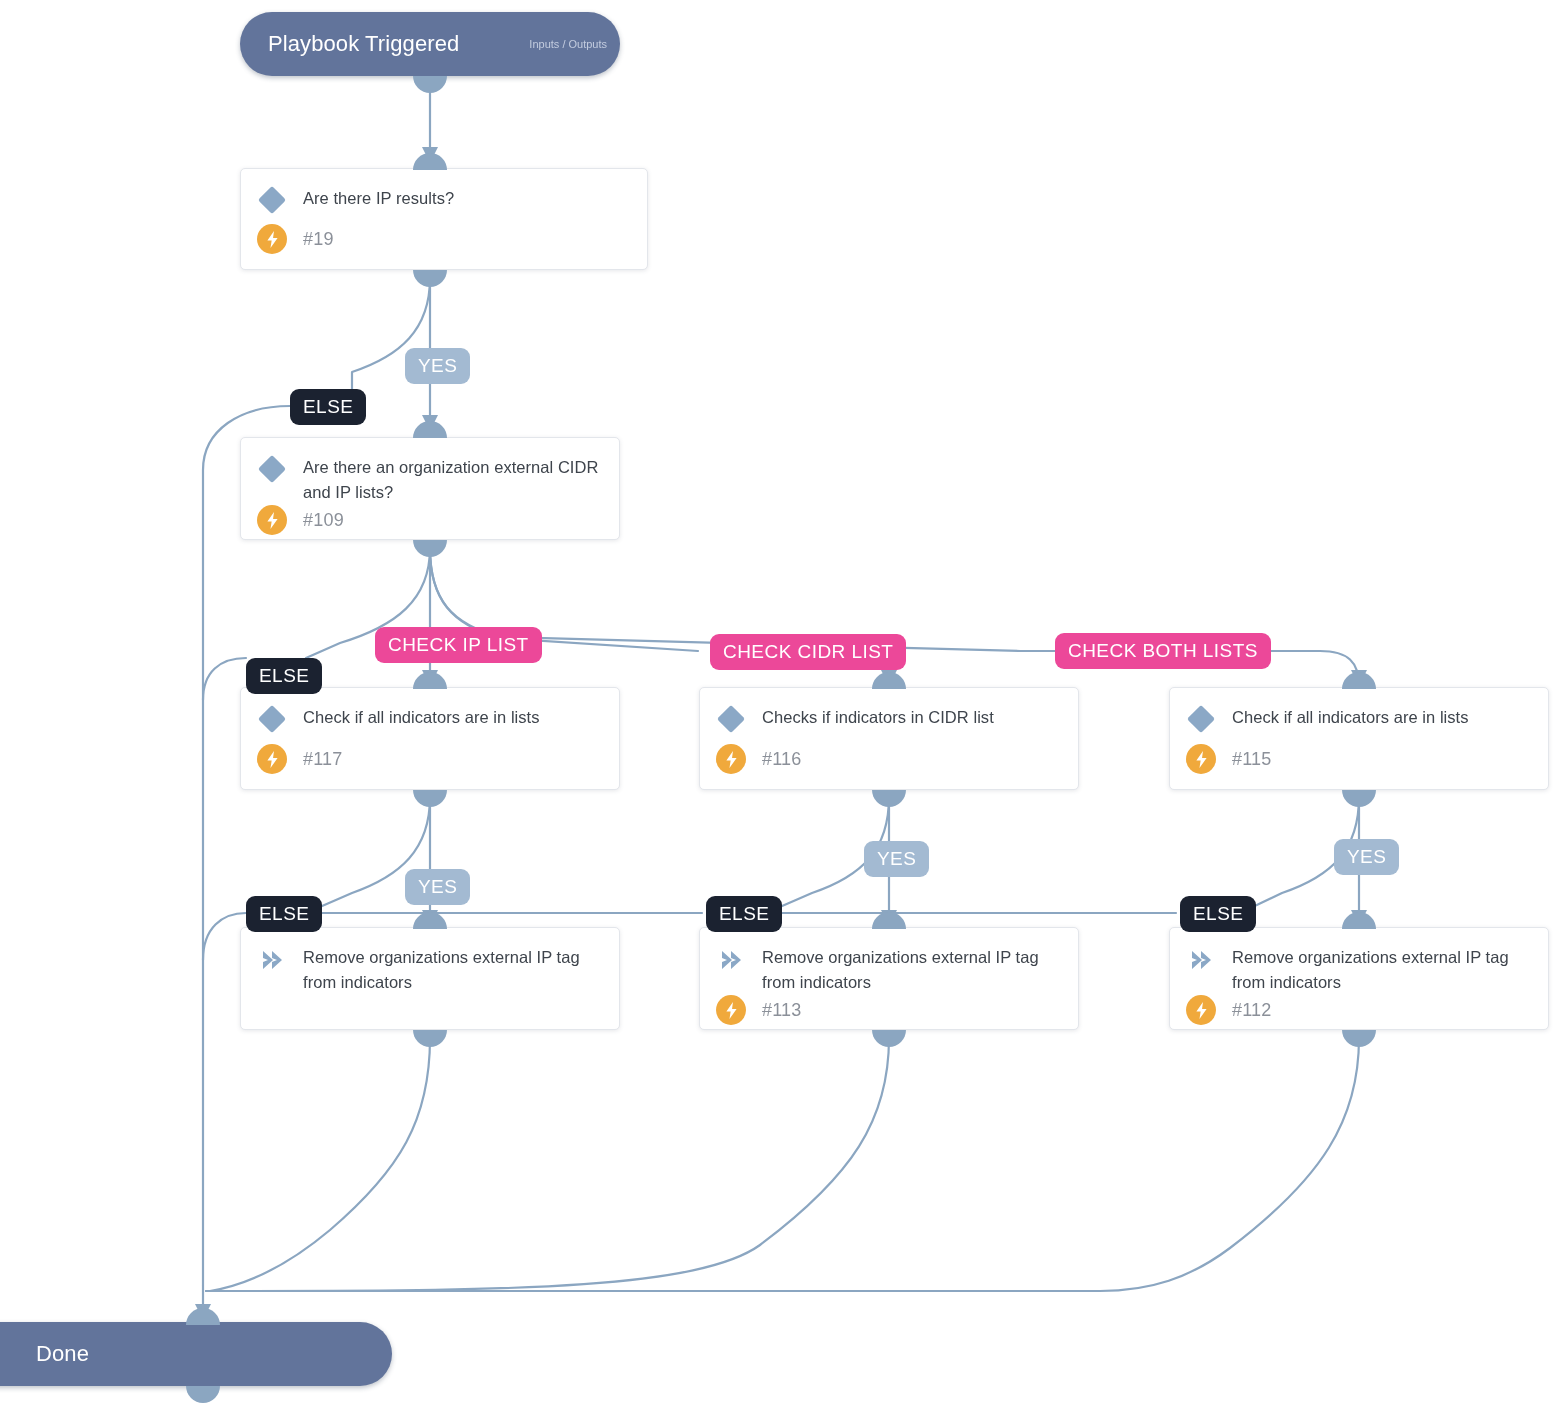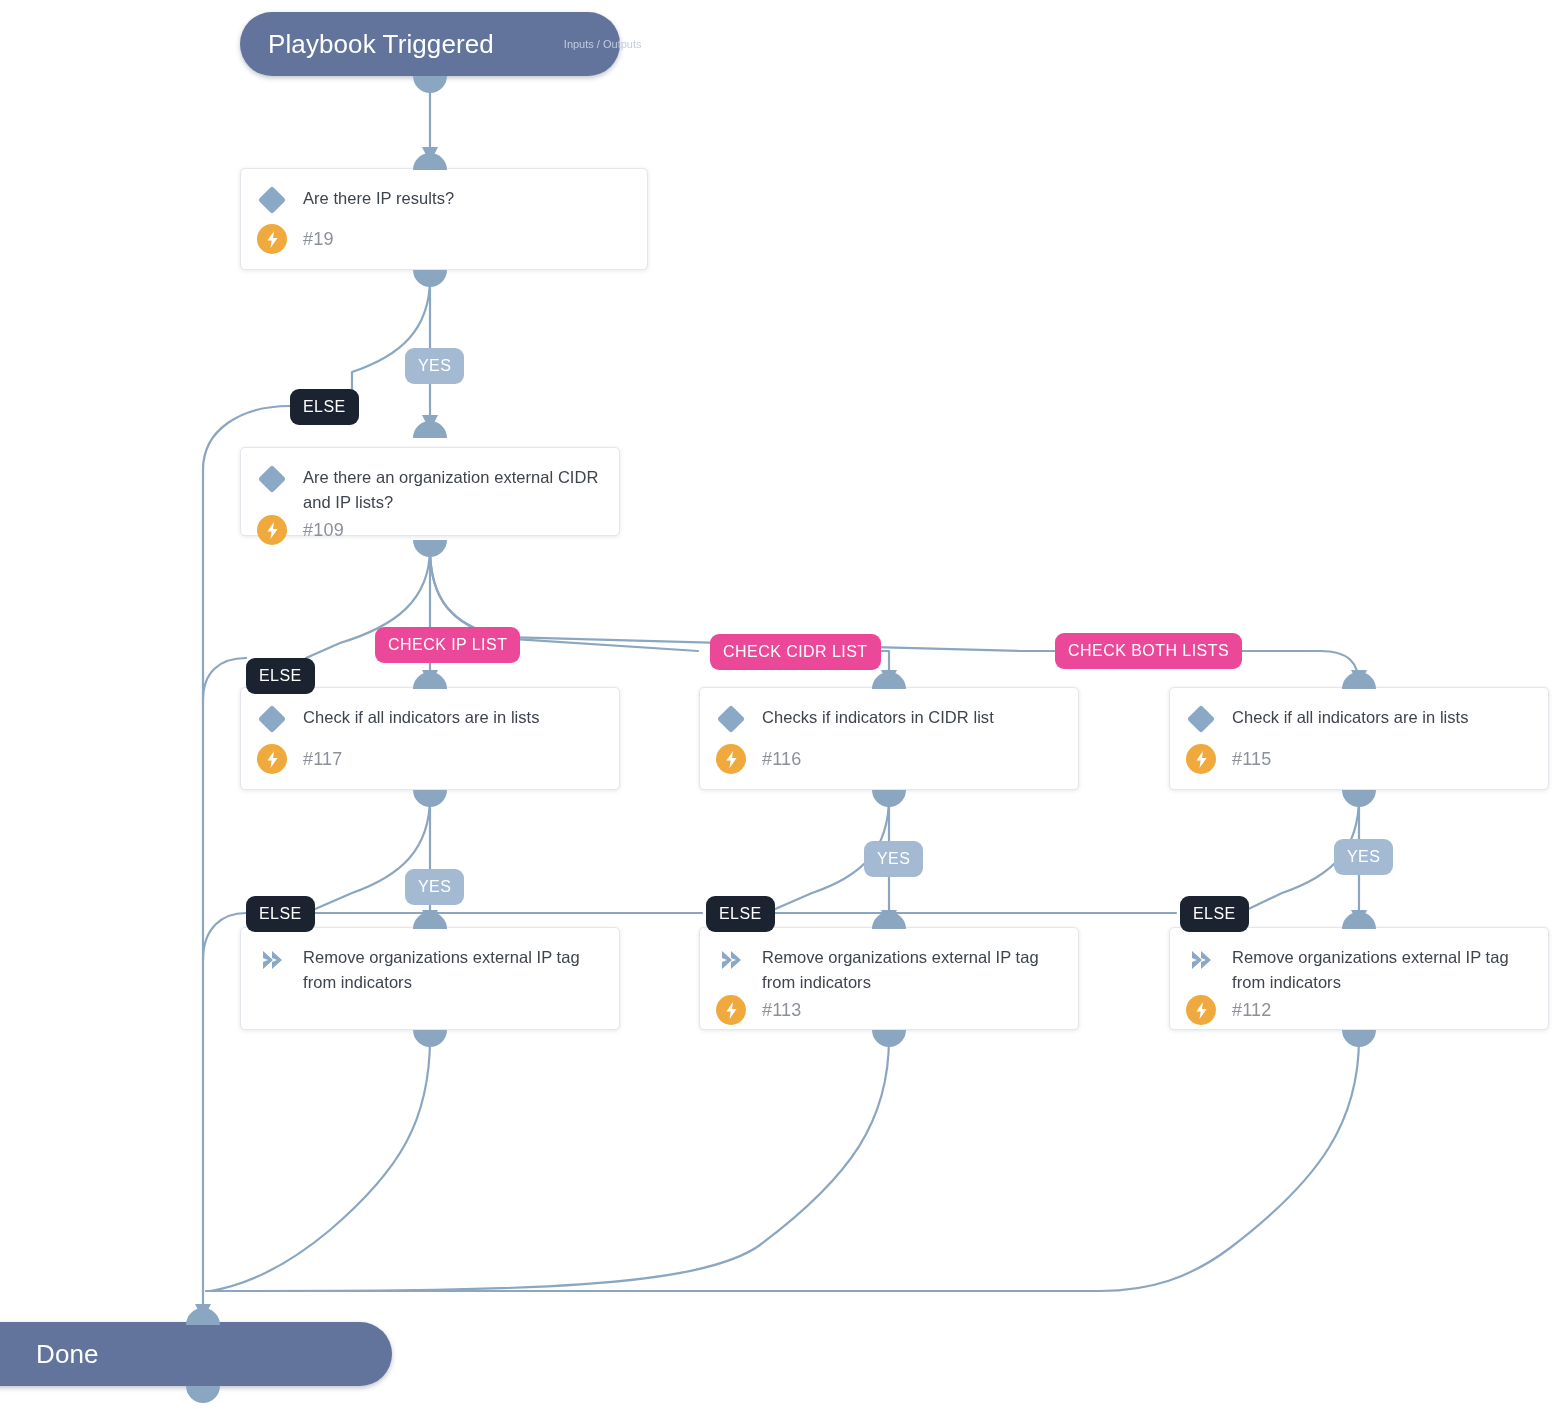--- a/index.html
+++ b/index.html
@@ -36,21 +36,21 @@
     position: absolute;
     background: #62749b;
     border-radius: 44px;
     display: flex;
     align-items: center;
     box-shadow: 0 2px 5px rgba(40,55,80,0.30);
     z-index: 6;
   }
   .pill-title {
     color: #ffffff;
-    font-size: 26px;
+    font-size: 22px;
     letter-spacing: 0.1px;
     white-space: nowrap;
   }
   .pill-sub {
     color: #c3ccdf;
     font-size: 11px;
     white-space: nowrap;
   }
 
   
@@ -117,21 +117,21 @@
     letter-spacing: 0.2px;
   }
 
   
   .branch-label {
     position: absolute;
     display: flex;
     align-items: center;
     justify-content: center;
     border-radius: 9px;
-    font-size: 16px;
+    font-size: 19px;
     color: #ffffff;
     letter-spacing: 0.45px;
     white-space: nowrap;
     z-index: 8;
     padding: 0 13px;
     height: 36px;
   }
   .branch-yes { background: #a3bad2; }
   .branch-cond { background: #ec4899; }
   .branch-else { background: #1b2230; }
@@ -236,21 +236,21 @@
   <div class="dome dome-out" style="left:413px; top:270px;"></div>
 
   <div class="branch-label branch-yes" style="left:405px; top:348px;">
     <span>YES</span>
   </div>
   <div class="branch-label branch-else" style="left:290px; top:389px;">
     <span>ELSE</span>
   </div>
 
   <div class="dome dome-in" style="left:413px; top:421px;"></div>
-  <div class="task-node" style="left:240px; top:447px; width:380px; height:89px; display:flex; flex-direction:column;">
+  <div class="task-node" style="left:240px; top:437px; width:380px; height:103px; display:flex; flex-direction:column;">
     <div class="task-head">
       <div class="task-type-icon">
         <div class="diamond-glyph"></div>
       </div>
       <div class="task-title">Are there an organization external CIDR and IP lists?</div>
     </div>
     <div class="task-foot" style="padding-top:0;">
       <div class="bolt-badge">
         <svg width="15" height="17" viewBox="0 0 12 16" aria-hidden="true">
           <polygon fill="#ffffff" points="7.4,0 1.2,9 5.2,9 4.1,16 10.8,6.6 6.5,6.6"></polygon>

